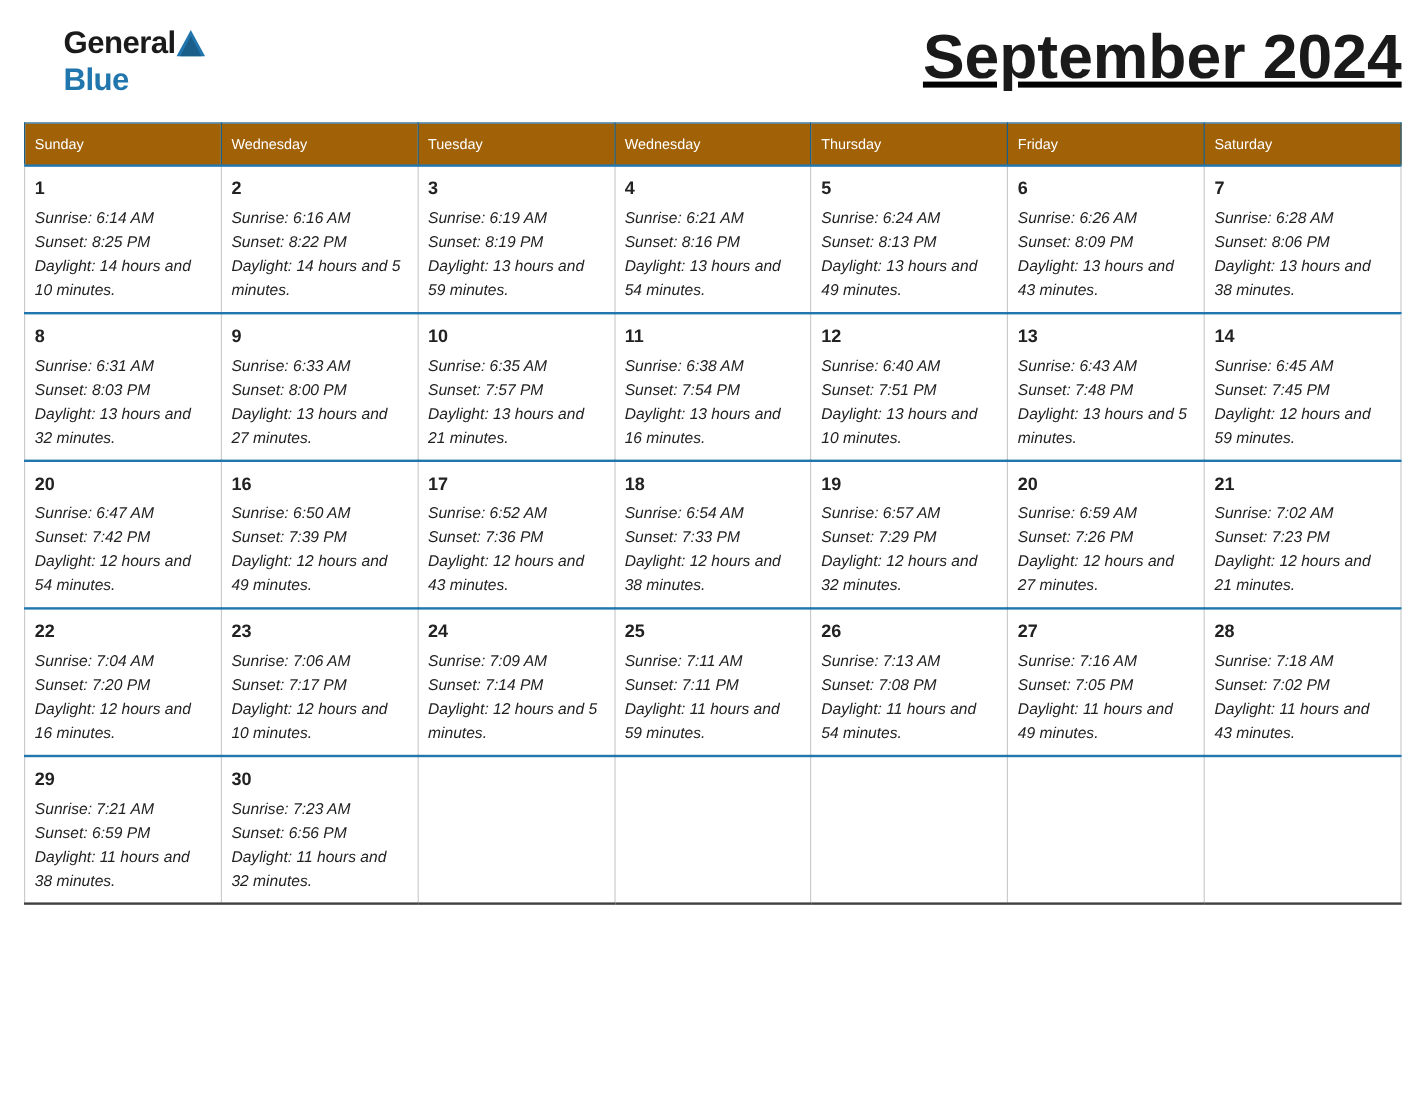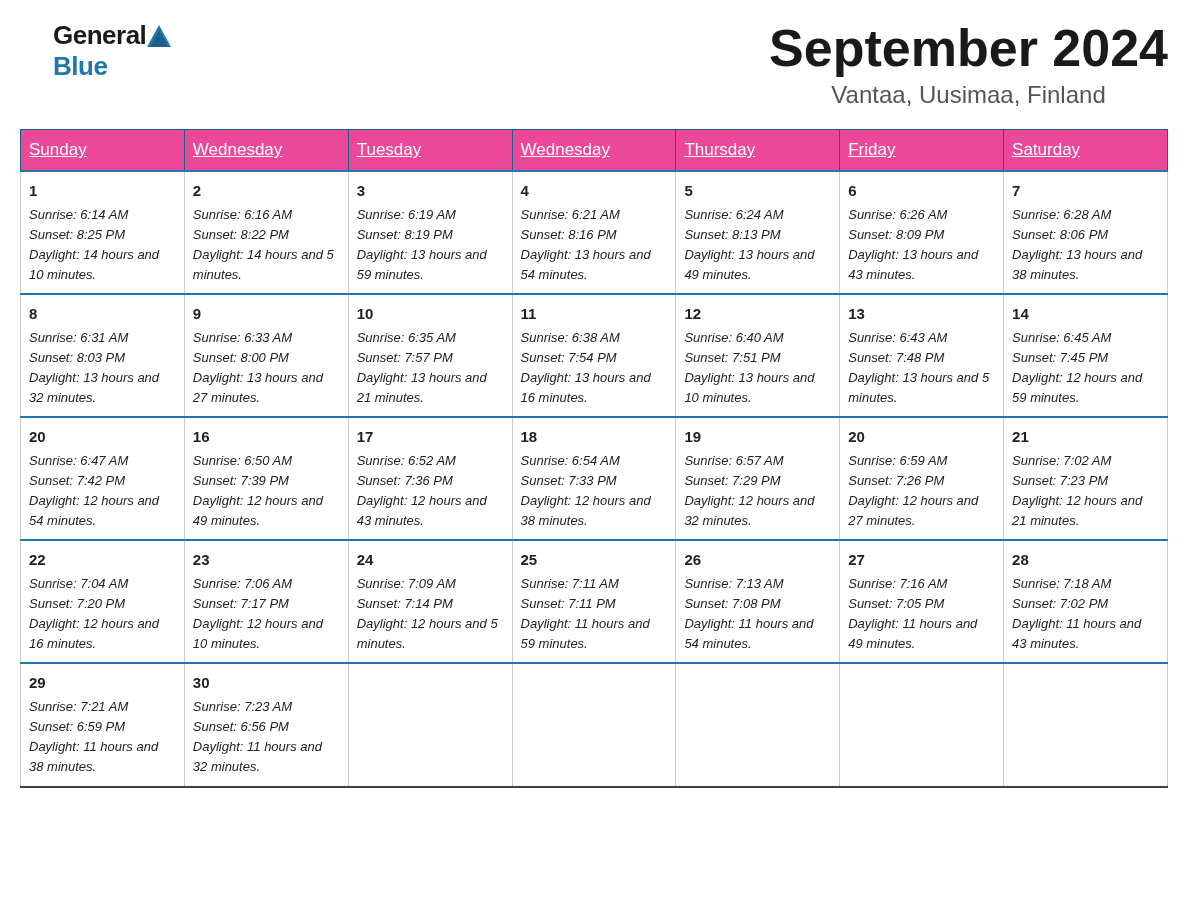--- a/index.html
+++ b/index.html
@@ -22,47 +22,47 @@
       flex-direction: column;
       align-items: flex-start;
     }
     .logo-general { color: #1a1a1a; }
     .logo-blue {
       color: #2176ae;
       font-size: 26px;
       font-weight: bold;
     }
     .title-area {
-      text-align: center;
+      text-align: right;
+      text-decoration: underline;
     }
     .month-year {
       font-size: 52px;
       font-weight: bold;
       color: #1a1a1a;
       line-height: 1.1;
     }
     .location {
       font-size: 24px;
       color: #555;
       margin-top: 4px;
     }
     table {
       width: 100%;
       border-collapse: collapse;
       font-size: 13.5px;
     }
     thead tr th {
-      background: #ec4899;
+      background: #a16207;
       color: #fff;
       padding: 10px 8px;
       text-align: left;
-      font-size: 17px;
+      font-size: 12px;
       font-weight: normal;
       border: 1px solid #1a5f8a;
-      text-decoration: underline;
     }
     tbody tr td {
       vertical-align: top;
       padding: 8px;
       border: 1px solid #ccc;
       width: 14.28%;
       line-height: 1.5;
       color: #222;
     }
     tbody tr:last-child td {
@@ -114,21 +114,20 @@
           <polygon points="12,5 21,22 3,22" fill="#1a5f8a"></polygon>
         </svg>
       </span>
     </div>
     <div>
       <span class="logo-word logo-blue">Blue</span>
     </div>
   </div>
   <div class="title-area">
     <div class="month-year">September 2024</div>
-    <div class="location">Vantaa, Uusimaa, Finland</div>
   </div>
 </div>
 
 <table>
   <thead>
     <tr>
     <th>Sunday</th>
         <th>Wednesday</th>
         <th>Tuesday</th>
         <th>Wednesday</th>

